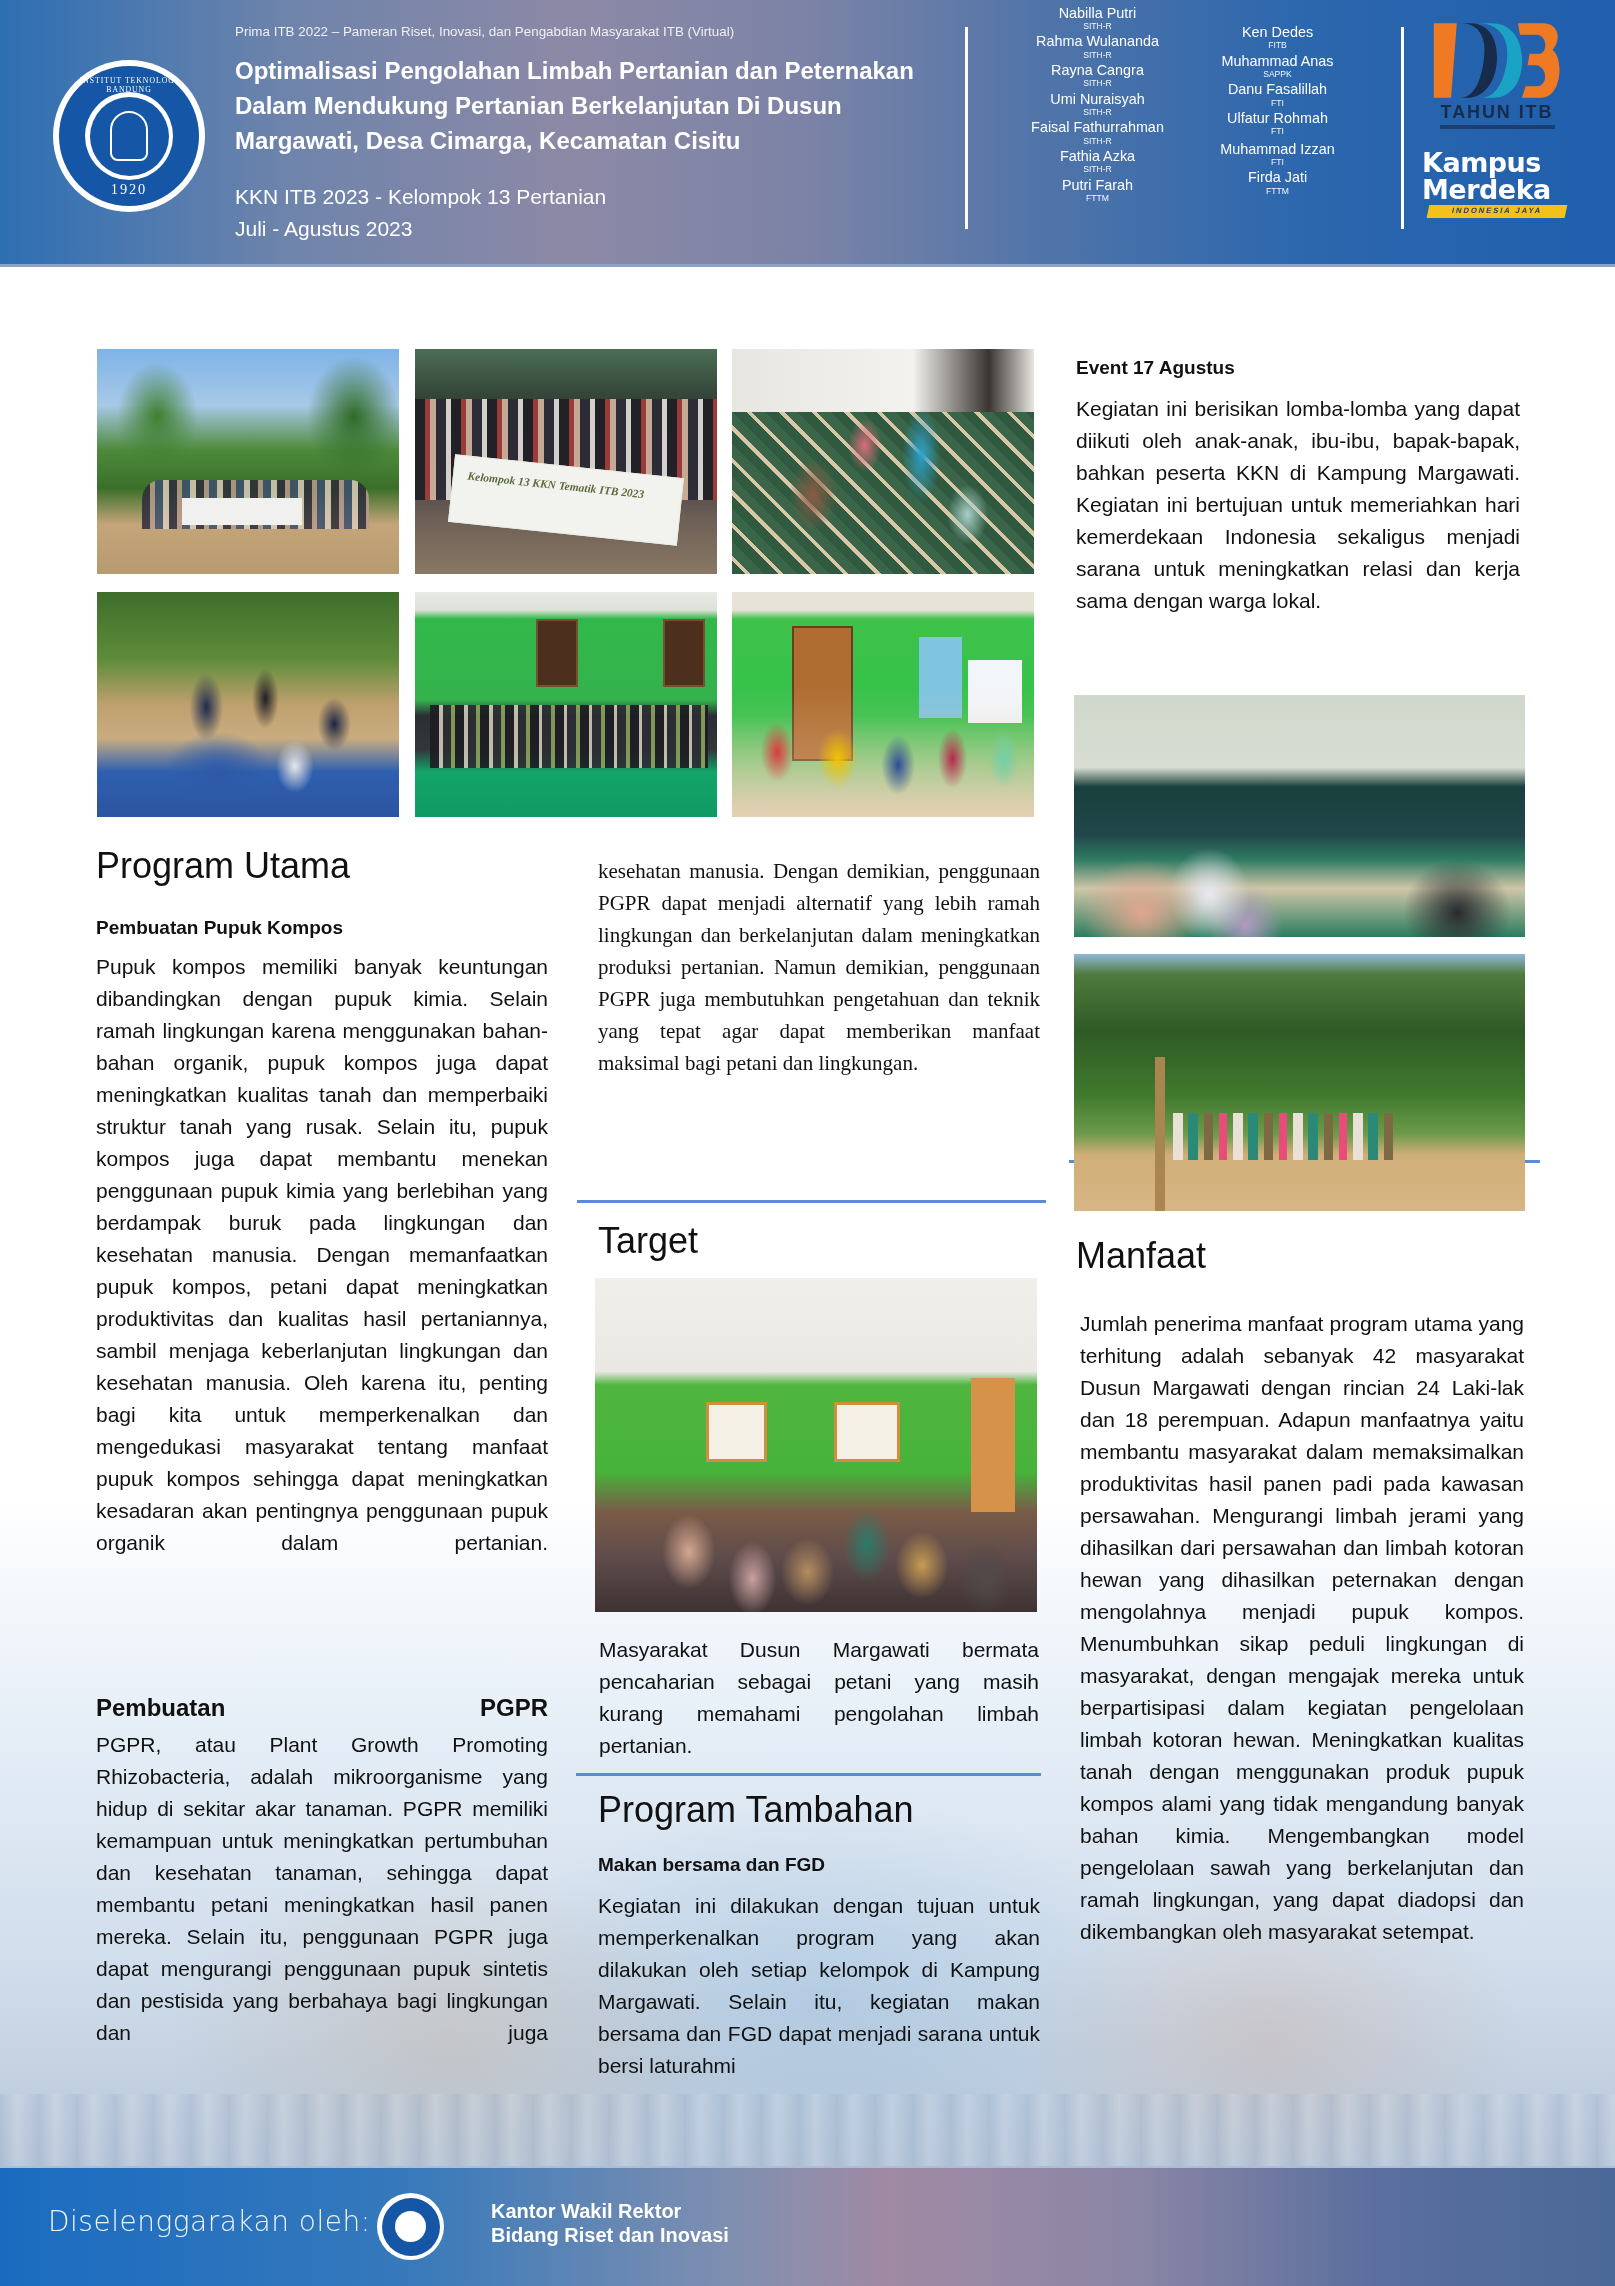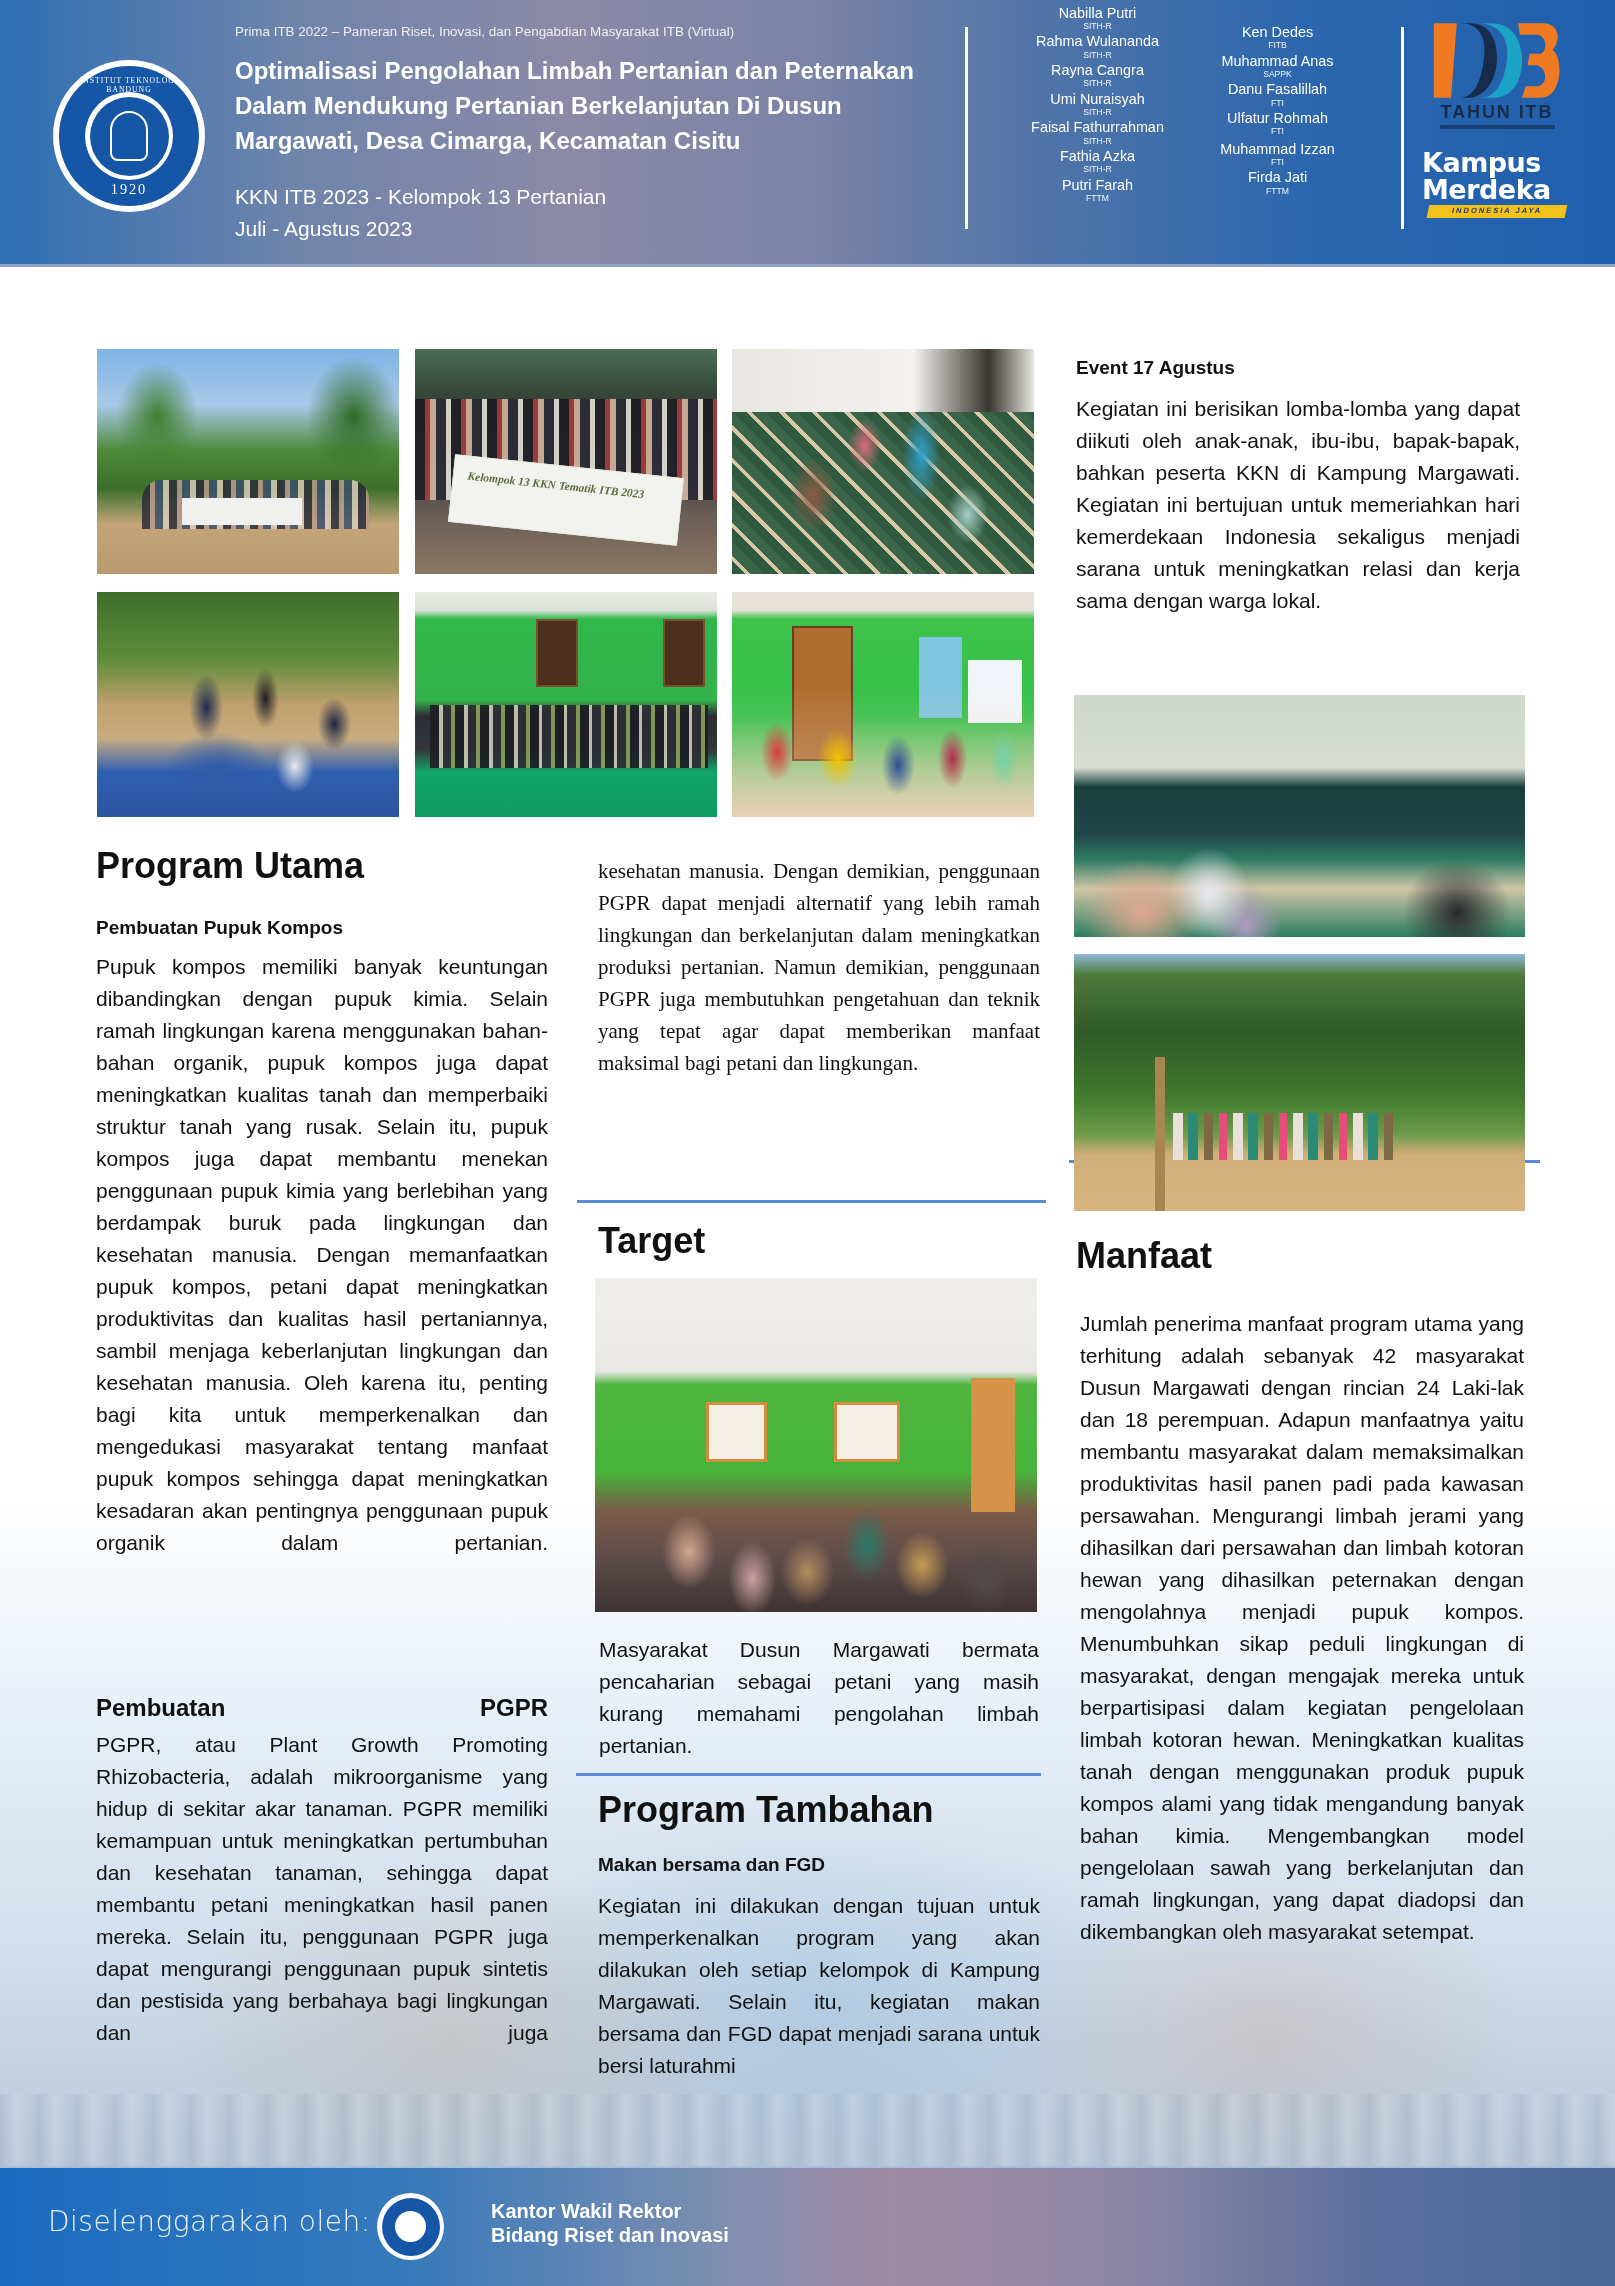--- a/index.html
+++ b/index.html
@@ -236,21 +236,21 @@
     position: absolute; left: 2%; top: 60%; width: 96%; height: 40%;
     background:
       radial-gradient(ellipse 38px 53px at 20% 55%, #d4a790, transparent 70%),
       radial-gradient(ellipse 34px 53px at 35% 75%, #c9a0a0, transparent 70%),
       radial-gradient(ellipse 38px 48px at 48% 70%, #b48d5f, transparent 70%),
       radial-gradient(ellipse 34px 53px at 62% 50%, #2c7a68, transparent 70%),
       radial-gradient(ellipse 38px 48px at 75% 65%, #c79b52, transparent 70%),
       radial-gradient(ellipse 38px 53px at 90% 75%, #514a4a, transparent 70%);
   }
 
-  .section-h1 { position: absolute; font-size: 36px; font-weight: bold; color: #111; }
+  .section-h1 { position: absolute; font-size: 36px; font-weight: normal; color: #111; }
   .section-h2 { position: absolute; font-size: 19px; font-weight: bold; color: #111; }
   .body-text {
     position: absolute; font-size: 21px; line-height: 32px; text-align: justify;
     color: #111; text-align-last: left;
   }
   .sub-h-justify {
     font-size: 24px; font-weight: bold; display: flex; justify-content: space-between;
   }
   .blue-rule { position: absolute; height: 2.9px; background: #5b8ad6; }
 

